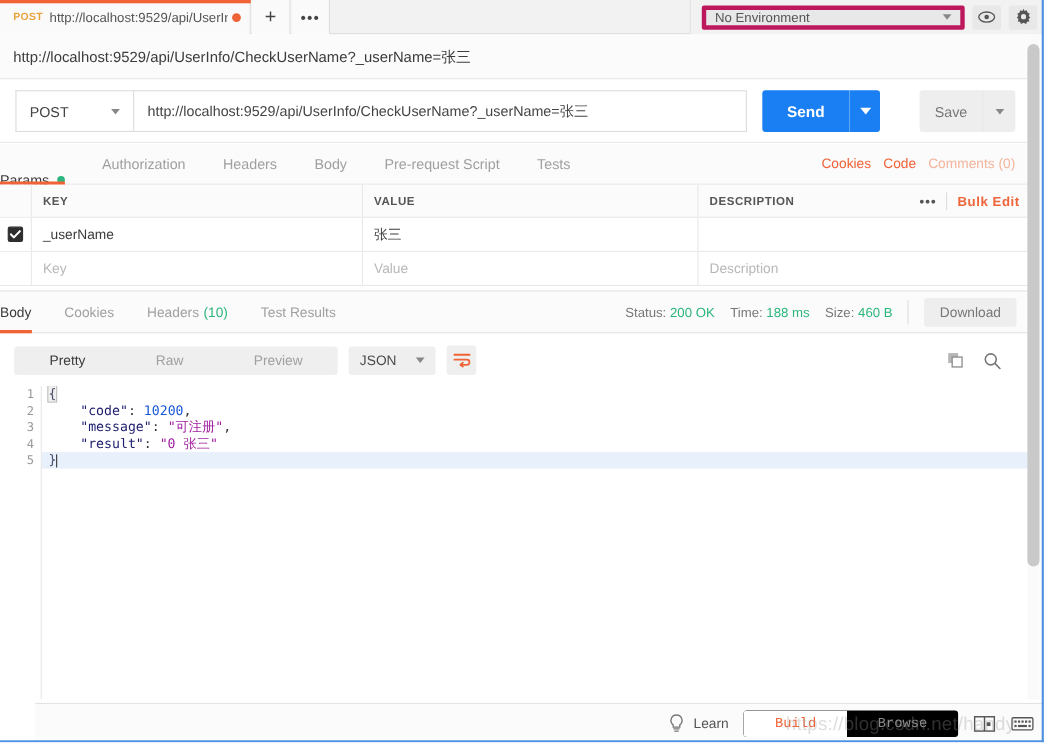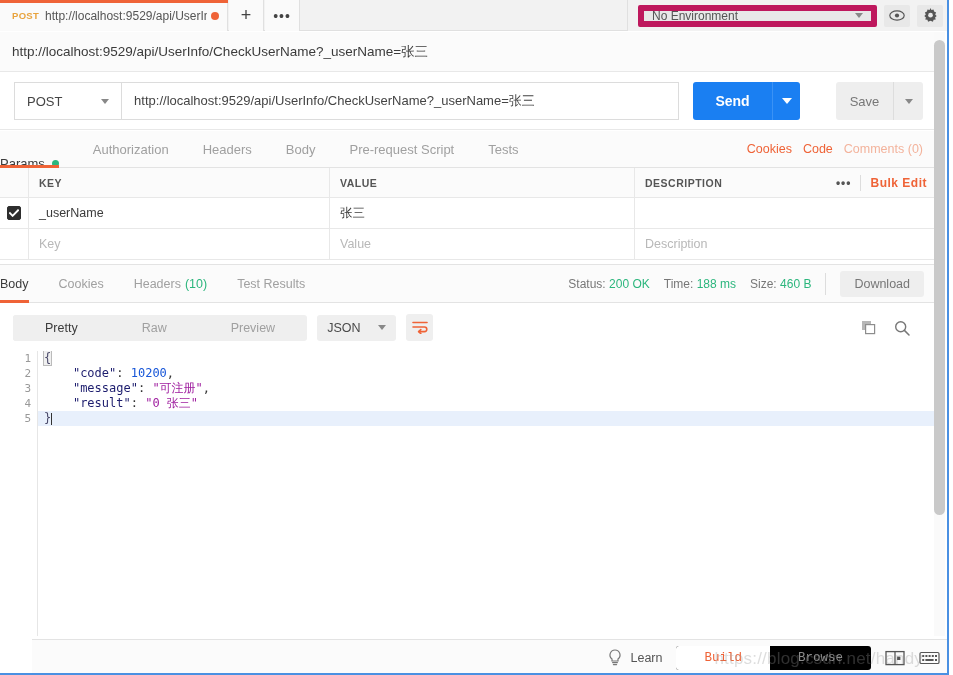--- a/index.html
+++ b/index.html
@@ -75,21 +75,21 @@
     background: #f2f2f2;
     border-left: 1px solid #e0e0e0;
     display: flex; align-items: center;
     padding: 0 10px;
     gap: 7px;
   }
   .env-select {
     flex: 1 1 auto;
     height: 22px;
     background: #e8e8e8;
-    border: 6px solid #be185d;
+    border: 4px solid #be185d;
     border-radius: 2px;
     display: flex; align-items: center; justify-content: space-between;
     padding: 0 8px;
     font-size: 12px; color: #555;
     cursor: pointer;
   }
   .caret-d {
     width: 0; height: 0;
     border-left: 4px solid transparent;
     border-right: 4px solid transparent;

